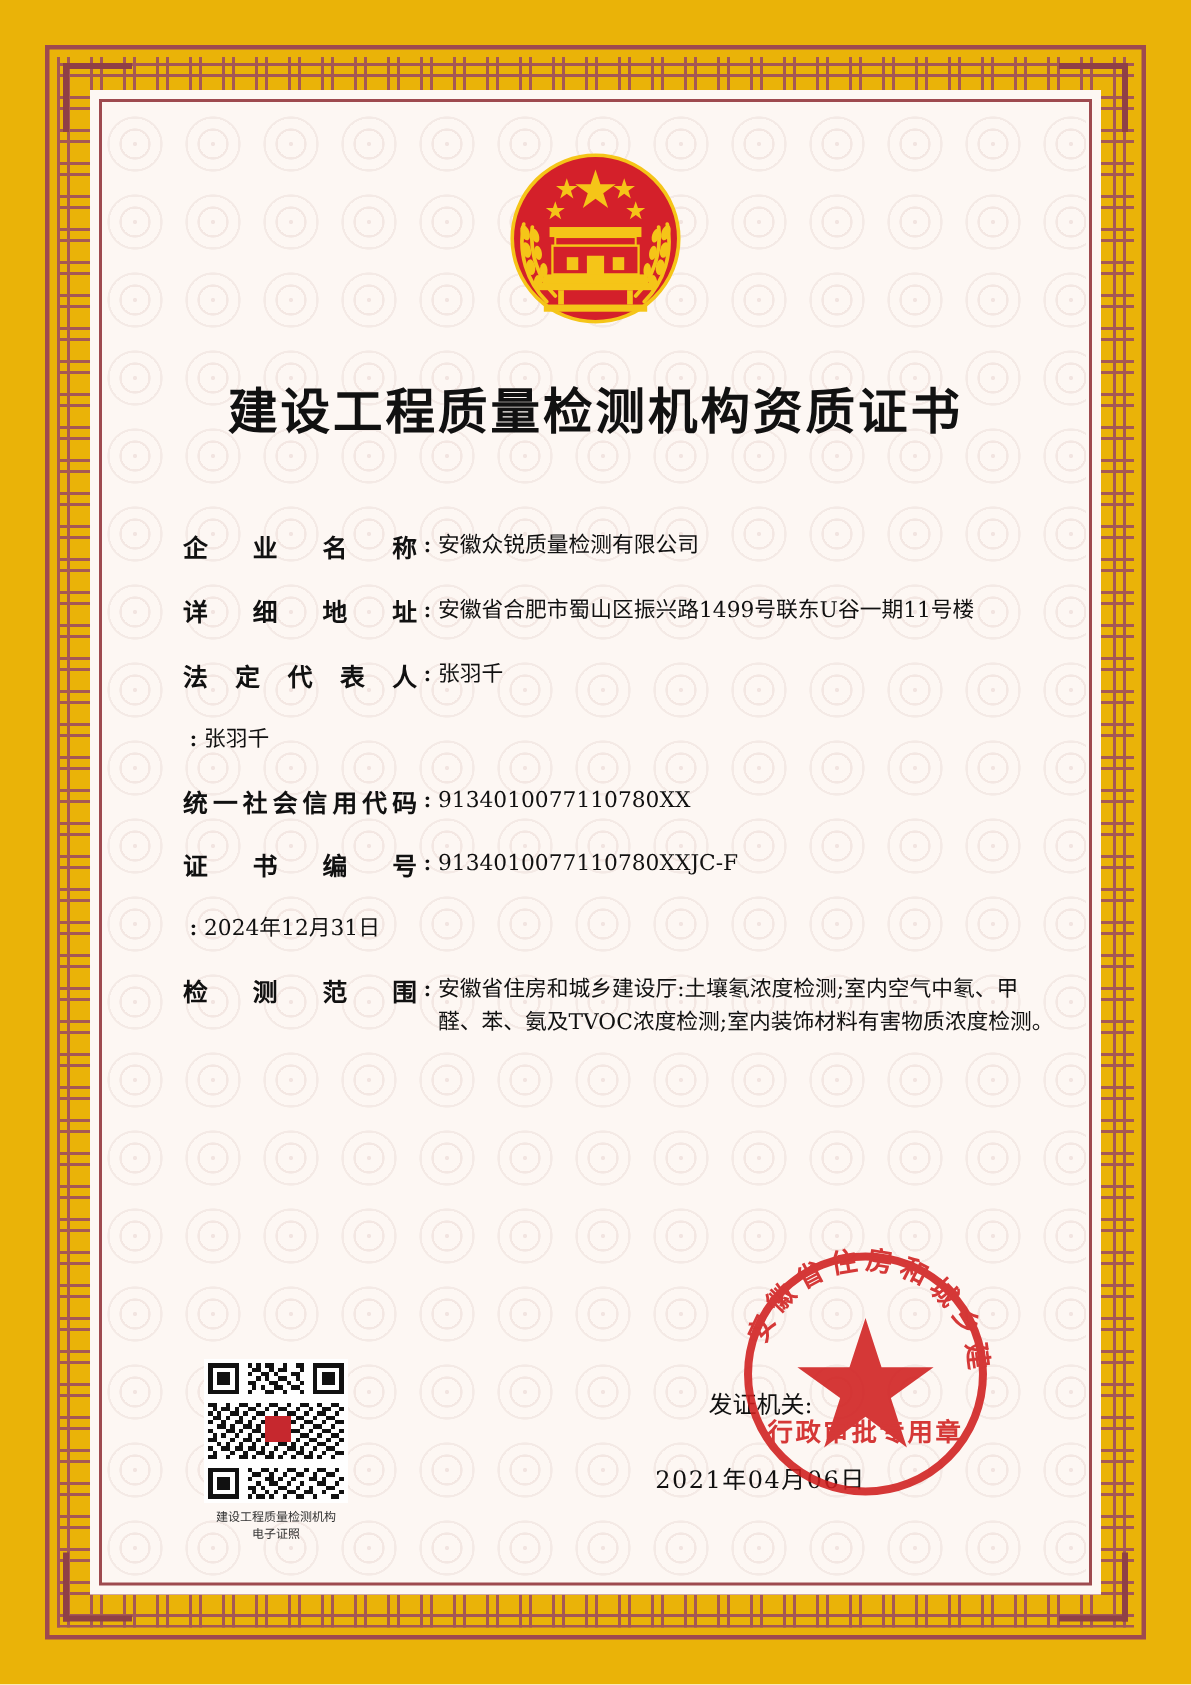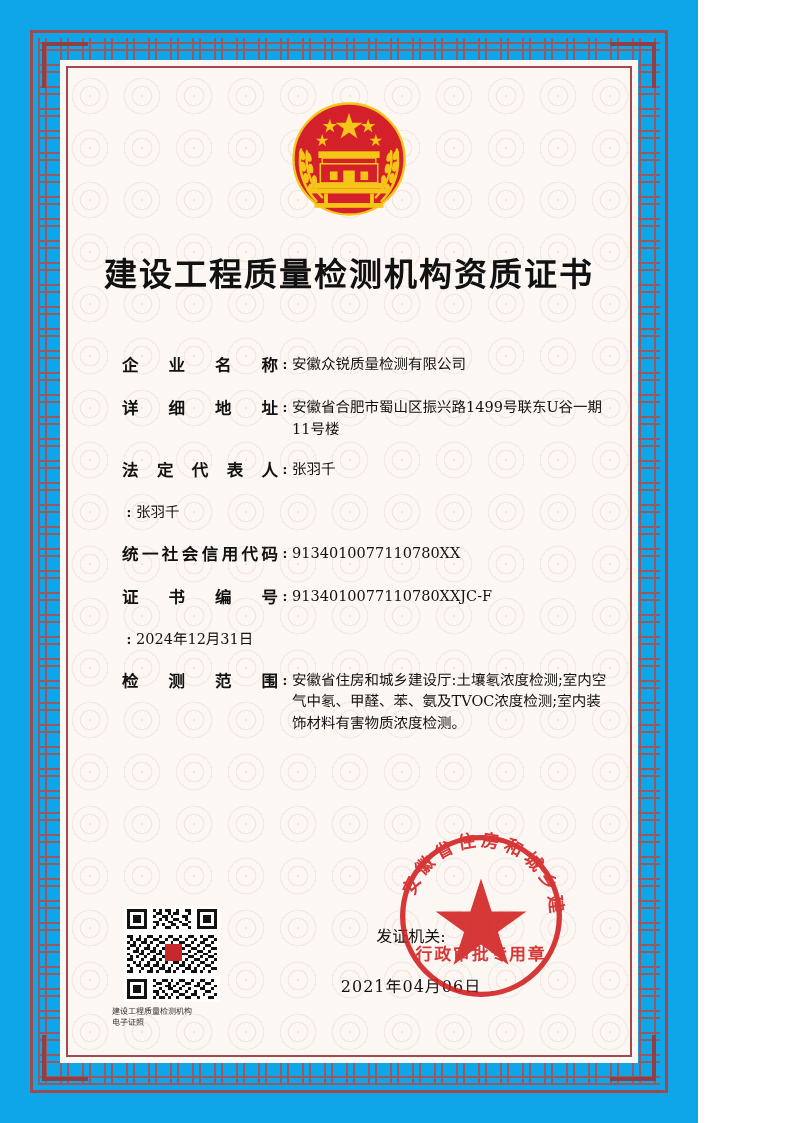--- a/index.html
+++ b/index.html
@@ -9,23 +9,23 @@
   }
   body {
     width: 794px;
     height: 1123px;
     font-family: "Liberation Serif", "DejaVu Serif", serif;
     overflow: hidden;
   }
 
   .certificate {
     position: relative;
-    width: 698px;
+    width: 794px;
     height: 1123px;
-    background: #0ea5e9;
+    background: #eab308;
     box-sizing: border-box;
   }
 
   
   .border-outer {
     position: absolute;
     left: 30px;
     top: 30px;
     right: 30px;
     bottom: 30px;
@@ -180,24 +180,24 @@
   .footer {
     position: absolute;
     left: 0;
     right: 0;
     bottom: 6px;
     height: 170px;
   }
 
   .qr-block {
     position: absolute;
-    left: 32px;
+    left: 44px;
     bottom: 8px;
     width: 120px;
-    text-align: left;
+    text-align: center;
   }
   .qr-code {
     width: 96px;
     height: 96px;
     margin: 0 auto;
     display: block;
     background: #ffffff;
   }
   .qr-caption {
     margin-top: 5px;

